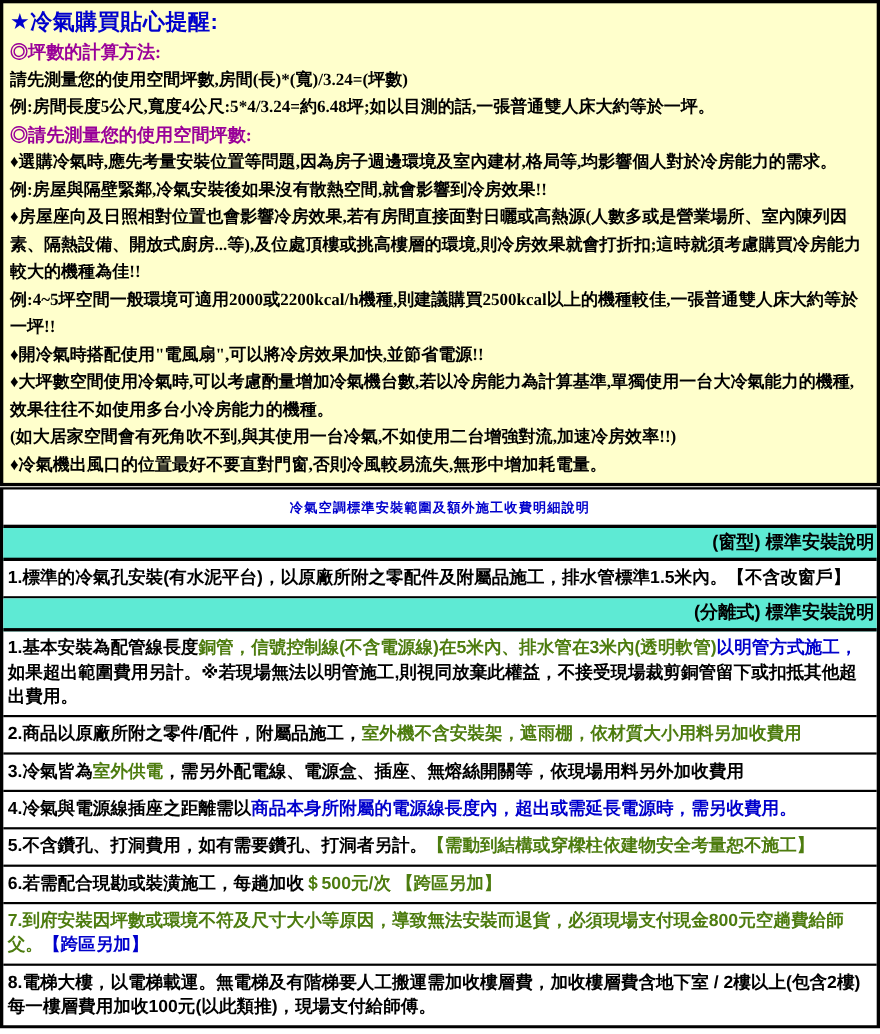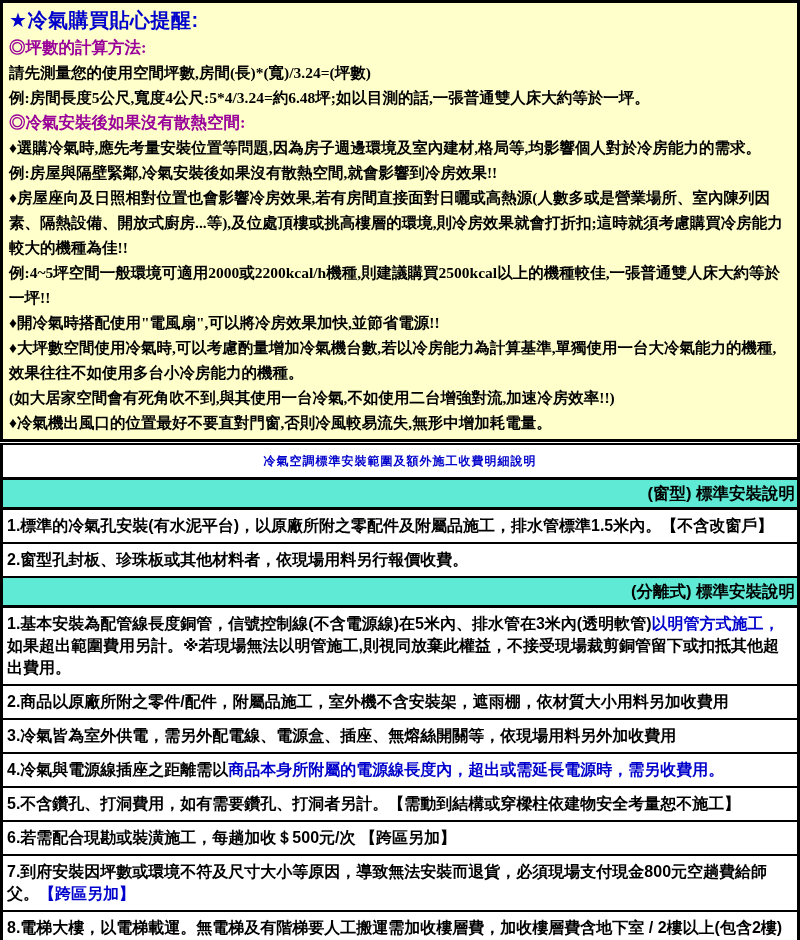--- a/index.html
+++ b/index.html
@@ -70,50 +70,49 @@
     line-height: 22px;
     padding: 5px 4px;
     border-bottom: 2px solid #000000;
     color: #000000;
     word-break: break-word;
   }
   .fee-row:last-child {
     border-bottom: none;
   }
   .seg-black { color: #000000; }
-  .seg-red   { color: #000000; }
+  .seg-red   { color: #4d7c0f; }
   .seg-blue  { color: #0000CC; }
 </style>
 </head>
 <body>
 
 <div class="tips-box">
   <div class="tips-title">★冷氣購買貼心提醒:</div>
   <div id="tips-lines">
       <div class="tips-line subheading">◎坪數的計算方法:</div>
       <div class="tips-line">請先測量您的使用空間坪數,房間(長)*(寬)/3.24=(坪數)</div>
       <div class="tips-line">例:房間長度5公尺,寬度4公尺:5*4/3.24=約6.48坪;如以目測的話,一張普通雙人床大約等於一坪。</div>
-      <div class="tips-line subheading">◎冷氣安裝後如果沒有散熱空間:</div>
+      <div class="tips-line subheading">◎請先測量您的使用空間坪數:</div>
       <div class="tips-line">♦選購冷氣時,應先考量安裝位置等問題,因為房子週邊環境及室內建材,格局等,均影響個人對於冷房能力的需求。</div>
       <div class="tips-line">例:房屋與隔壁緊鄰,冷氣安裝後如果沒有散熱空間,就會影響到冷房效果!!</div>
       <div class="tips-line">♦房屋座向及日照相對位置也會影響冷房效果,若有房間直接面對日曬或高熱源(人數多或是營業場所、室內陳列因素、隔熱設備、開放式廚房...等),及位處頂樓或挑高樓層的環境,則冷房效果就會打折扣;這時就須考慮購買冷房能力較大的機種為佳!!</div>
       <div class="tips-line">例:4~5坪空間一般環境可適用2000或2200kcal/h機種,則建議購買2500kcal以上的機種較佳,一張普通雙人床大約等於一坪!!</div>
       <div class="tips-line">♦開冷氣時搭配使用"電風扇",可以將冷房效果加快,並節省電源!!</div>
       <div class="tips-line">♦大坪數空間使用冷氣時,可以考慮酌量增加冷氣機台數,若以冷房能力為計算基準,單獨使用一台大冷氣能力的機種,效果往往不如使用多台小冷房能力的機種。</div>
       <div class="tips-line">(如大居家空間會有死角吹不到,與其使用一台冷氣,不如使用二台增強對流,加速冷房效率!!)</div>
       <div class="tips-line">♦冷氣機出風口的位置最好不要直對門窗,否則冷風較易流失,無形中增加耗電量。</div>
     </div>
 </div>
 
 <div class="install-table">
   <div class="table-title">冷氣空調標準安裝範圍及額外施工收費明細說明</div>
   <div id="table-sections">
       <div class="section-header">(窗型) 標準安裝說明</div>
       <div class="fee-row"><span class="seg-black">1.標準的冷氣孔安裝(有水泥平台)，以原廠所附之零配件及附屬品施工，排水管標準1.5米內。【不含改窗戶】</span></div>
-      <div class="fee-row"><span class="seg-black">2.窗型孔封板、珍珠板或其他材料者，依現場用料另行報價收費。</span></div>
       <div class="section-header">(分離式) 標準安裝說明</div>
       <div class="fee-row"><span class="seg-black">1.基本安裝為配管線長度</span><span class="seg-red">銅管，信號控制線(不含電源線)在5米內、排水管在3米內(透明軟管)</span><span class="seg-blue">以明管方式施工，</span><span class="seg-black">如果超出範圍費用另計。※若現場無法以明管施工,則視同放棄此權益，不接受現場裁剪銅管留下或扣抵其他超出費用。</span></div>
       <div class="fee-row"><span class="seg-black">2.商品以原廠所附之零件/配件，附屬品施工，</span><span class="seg-red">室外機不含安裝架，遮雨棚，依材質大小用料另加收費用</span></div>
       <div class="fee-row"><span class="seg-black">3.冷氣皆為</span><span class="seg-red">室外供電</span><span class="seg-black">，需另外配電線、電源盒、插座、無熔絲開關等，依現場用料另外加收費用</span></div>
       <div class="fee-row"><span class="seg-black">4.冷氣與電源線插座之距離需以</span><span class="seg-blue">商品本身所附屬的電源線長度內，超出或需延長電源時，需另收費用。</span></div>
       <div class="fee-row"><span class="seg-black">5.不含鑽孔、打洞費用，如有需要鑽孔、打洞者另計。</span><span class="seg-red">【需動到結構或穿樑柱依建物安全考量恕不施工】</span></div>
       <div class="fee-row"><span class="seg-black">6.若需配合現勘或裝潢施工，每趟加收</span><span class="seg-red">＄500元/次 【跨區另加】</span></div>
       <div class="fee-row"><span class="seg-red">7.到府安裝因坪數或環境不符及尺寸大小等原因，導致無法安裝而退貨，必須現場支付現金800元空趟費給師父。</span><span class="seg-blue">【跨區另加】</span></div>
       <div class="fee-row"><span class="seg-black">8.電梯大樓，以電梯載運。無電梯及有階梯要人工搬運需加收樓層費，加收樓層費含地下室 / 2樓以上(包含2樓)每一樓層費用加收100元(以此類推)，現場支付給師傅。</span></div>
     </div>

